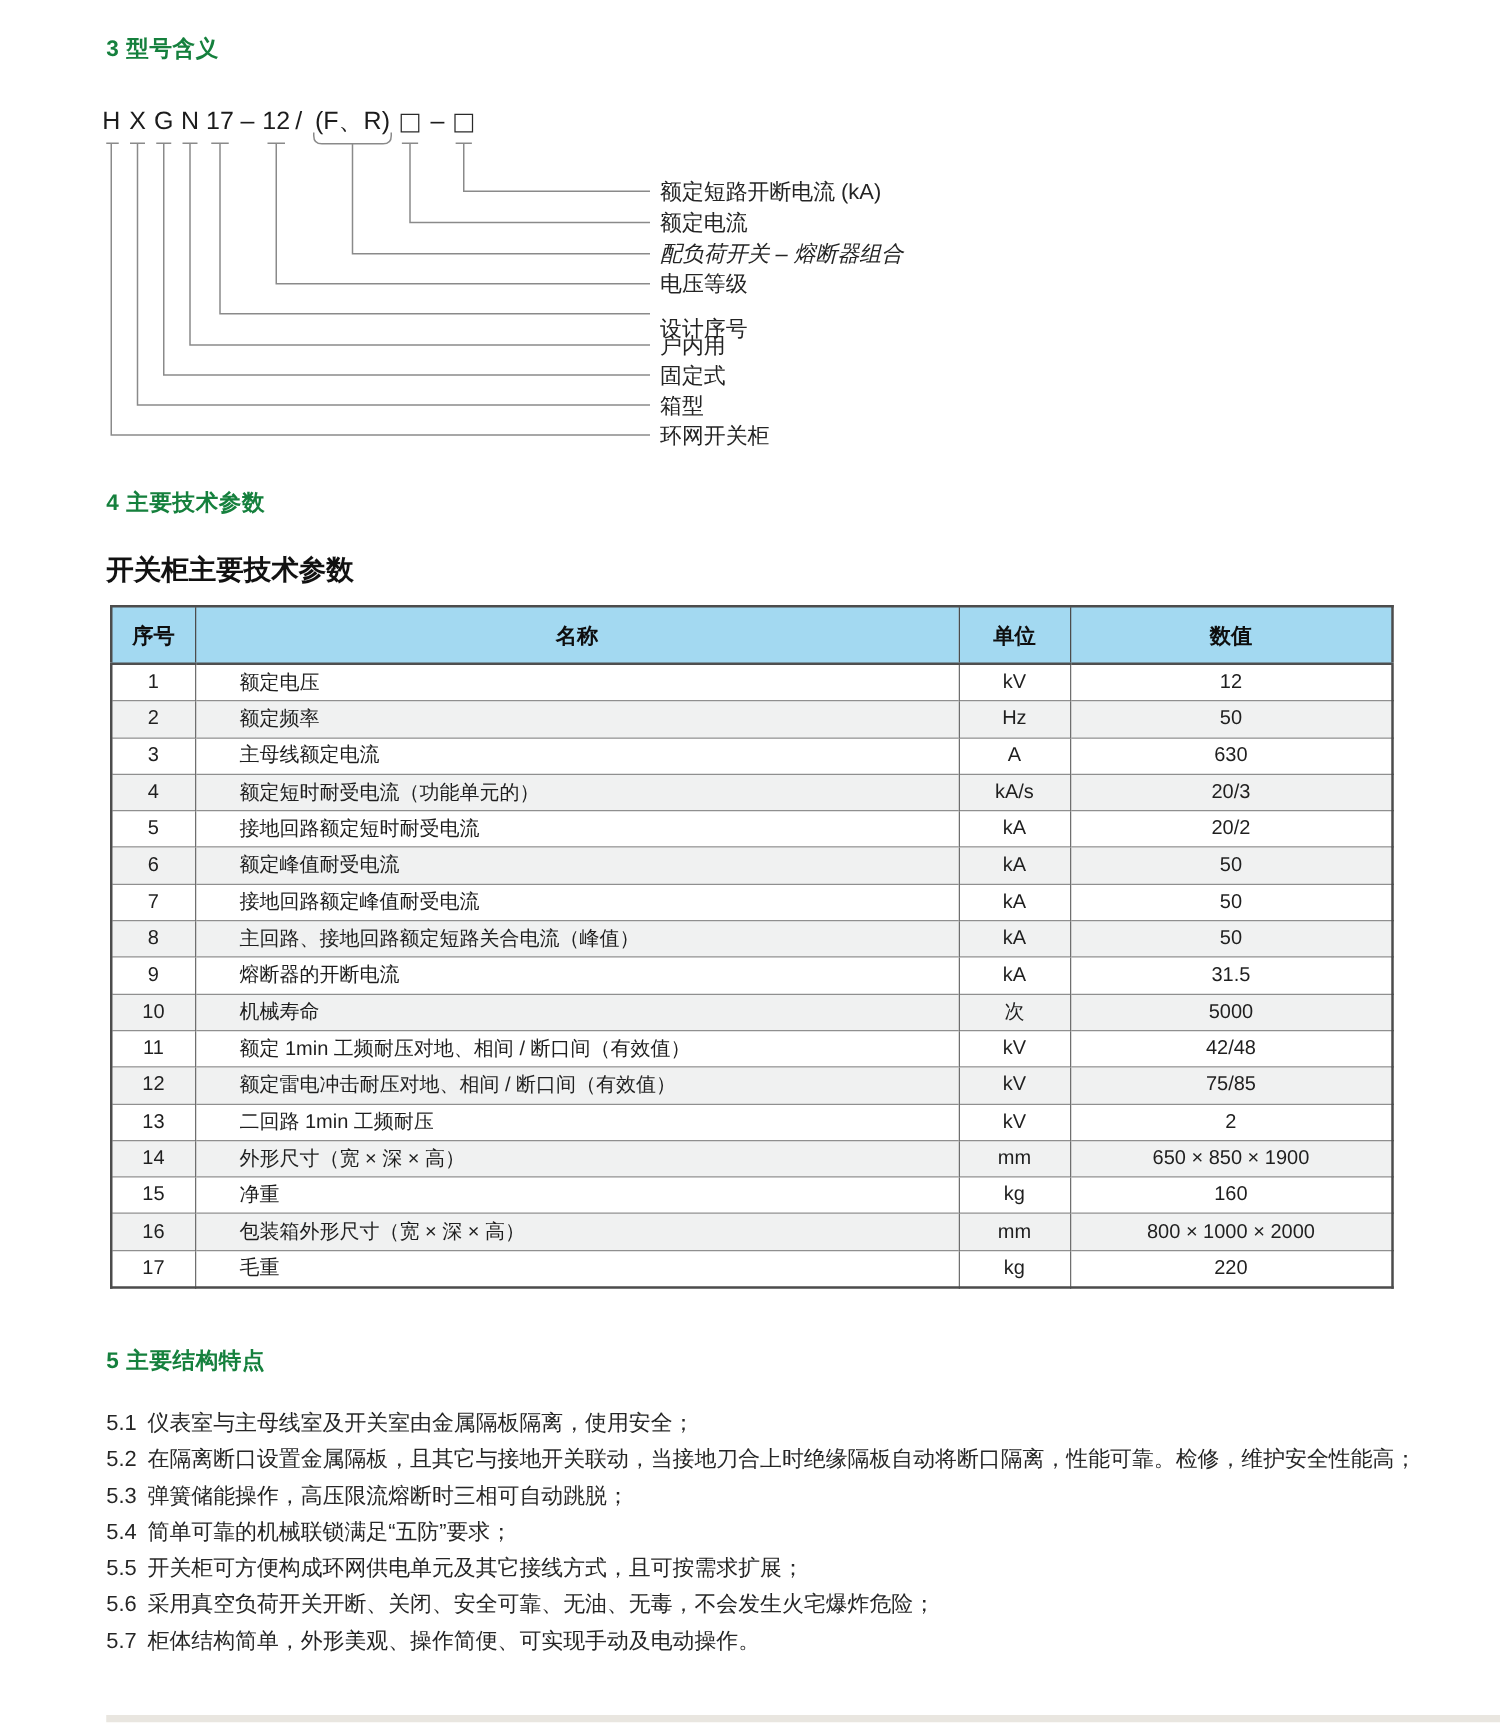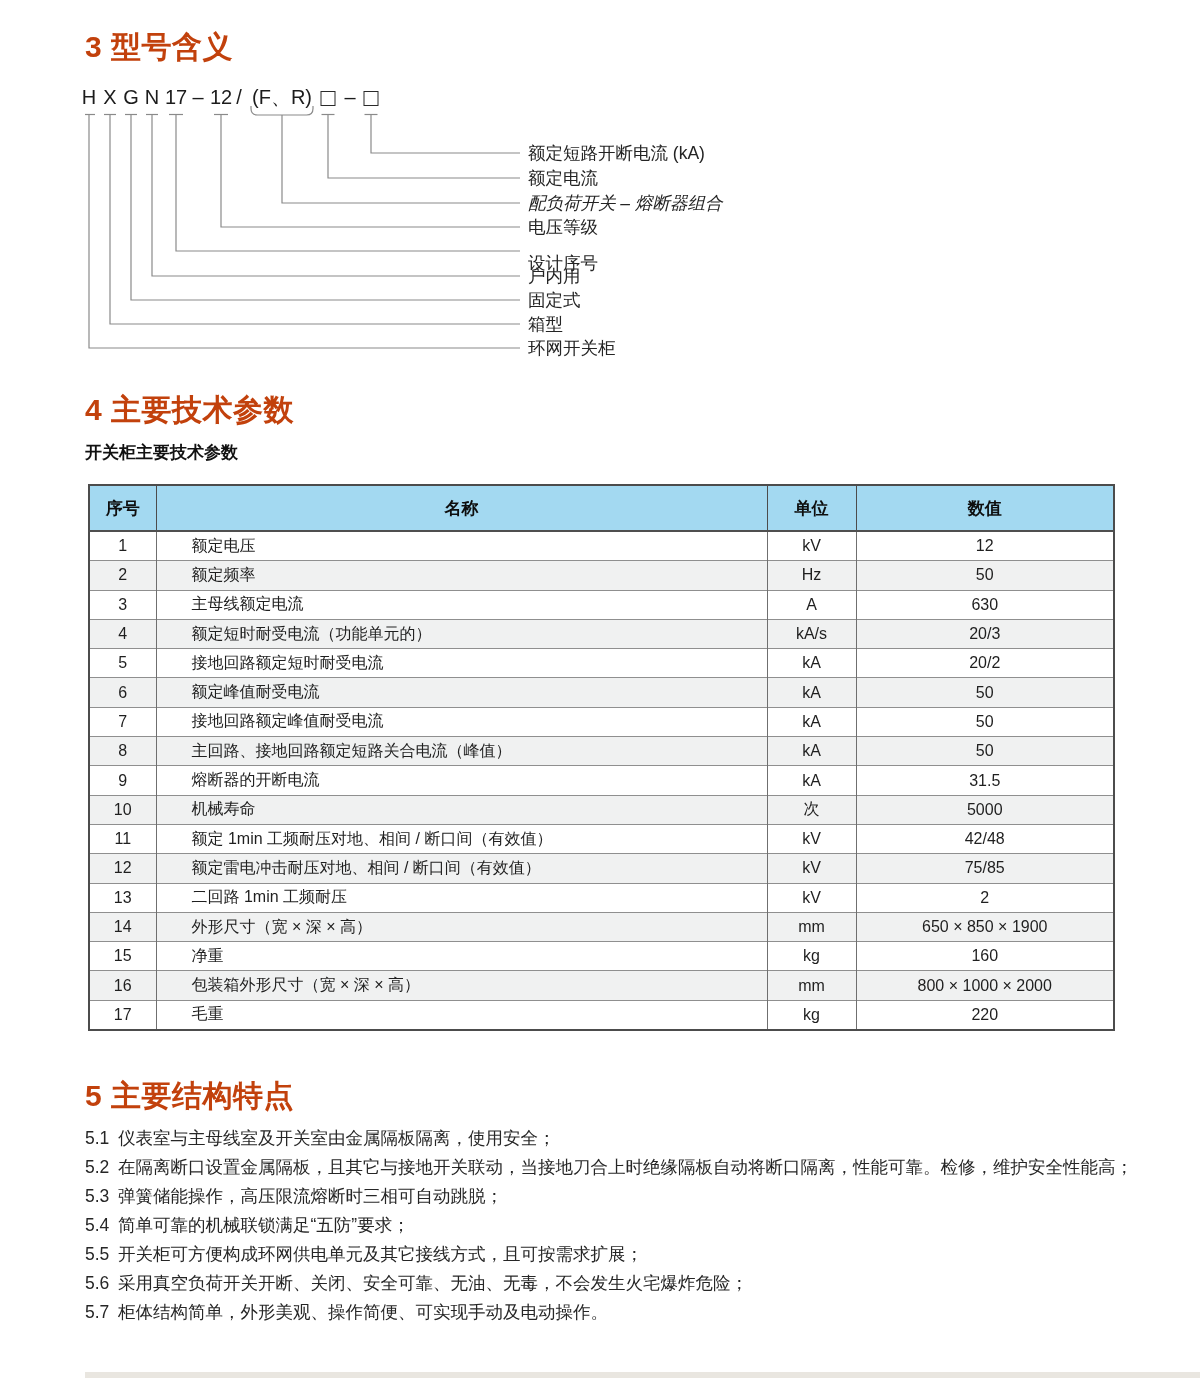--- a/index.html
+++ b/index.html
@@ -5,21 +5,21 @@
   html,body{margin:0;padding:0;}
   body{
     width:1200px;height:1378px;background:#ffffff;
     font-family:"Liberation Sans","DejaVu Sans",sans-serif;
     color:#262626;
   }
   .page{position:relative;width:1200px;height:1378px;overflow:hidden;background:#fff;}
 
   .sec-title{
     position:absolute;left:85px;margin:0;
-    font-size:30px;font-weight:600;color:#c2410c;letter-spacing:.5px;
+    font-size:18px;font-weight:600;color:#15803d;letter-spacing:.5px;
   }
   #title-3{top:27px;}
   #title-4{top:390px;}
   #title-5{top:1076px;}
 
   
   .diagram{position:absolute;left:85px;top:85px;width:1060px;height:295px;}
   .diagram svg{position:absolute;left:0;top:0;}
   .code-part{
     position:absolute;top:0;transform:translateX(-50%);
@@ -29,21 +29,21 @@
     width:13px;height:13px;border:1.6px solid #2a2a2a;top:6px;background:#fff;
   }
   .diag-label{
     position:absolute;left:443px;height:28px;line-height:28px;
     font-size:17.5px;color:#242424;white-space:nowrap;
   }
 
   
   .table-caption{
     position:absolute;left:85px;top:441px;margin:0;
-    font-size:17px;font-weight:700;color:#111;
+    font-size:22px;font-weight:700;color:#111;
   }
   table.params{
     position:absolute;left:88px;top:484px;width:1025px;
     border-collapse:collapse;table-layout:fixed;
     border:2px solid #4c4c4c;
   }
   table.params th{
     height:44px;background:#a3d9f1;
     font-size:17px;font-weight:700;color:#0e0e0e;
     border-bottom:2px solid #4f4f4f;border-left:1px solid #4c4c4c;

